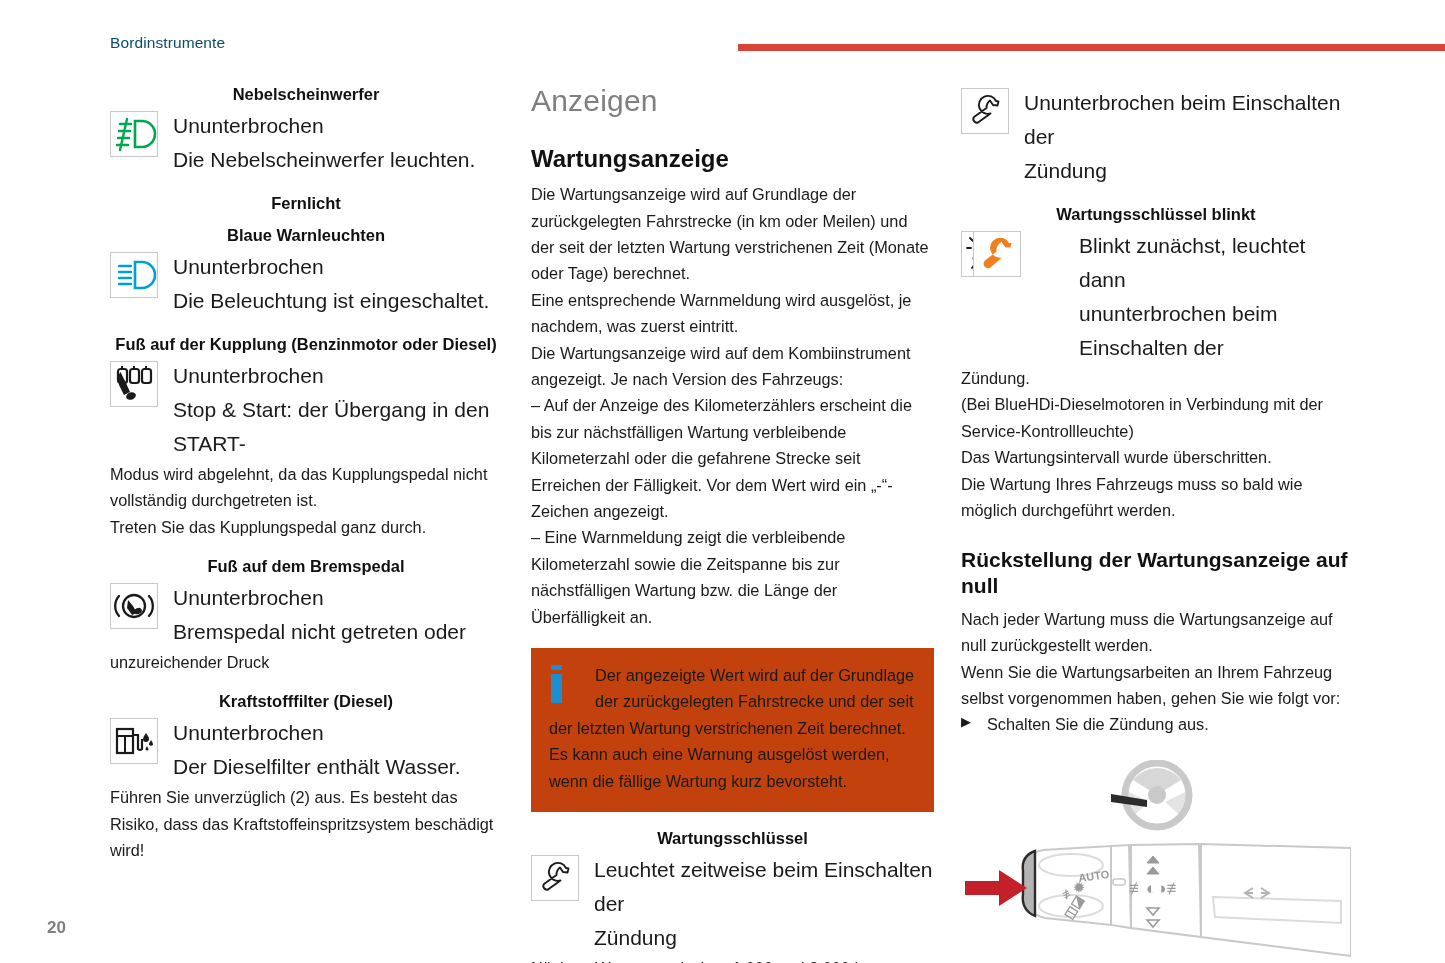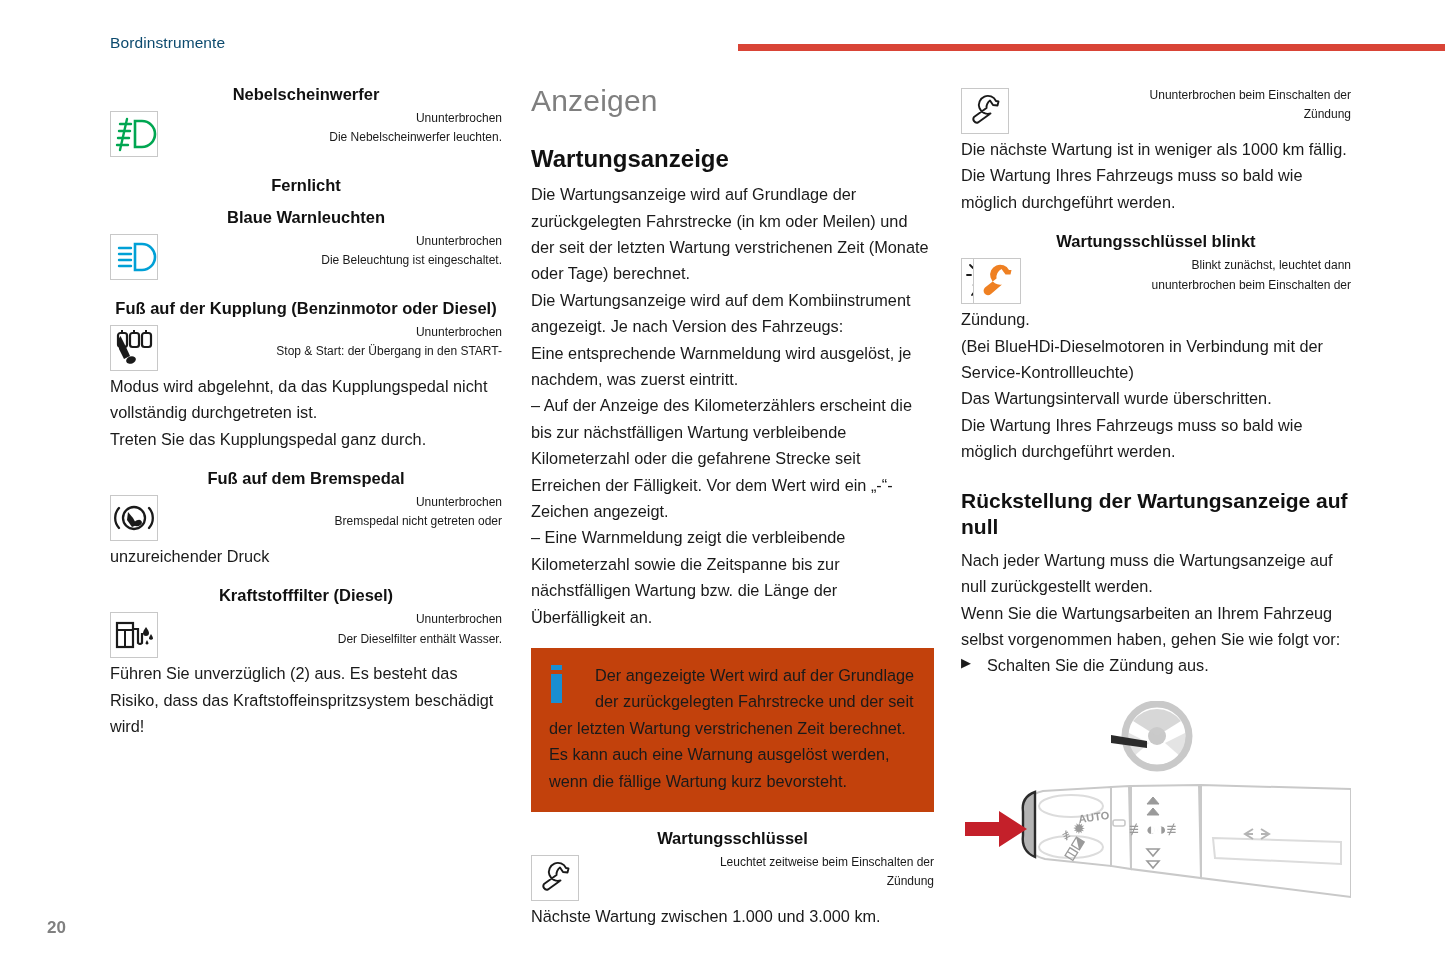--- a/index.html
+++ b/index.html
@@ -88,25 +88,24 @@
     position: relative;
     min-height: 50px;
     margin-top: 2px;
   }
   .icon-row .icon-box {
     position: absolute;
     left: 0;
     top: 2px;
   }
   .icon-row .row-text {
-    font-size: 12px;
+    font-size: 21px;
     line-height: 1.62;
     padding-left: 63px;
     min-height: 48px;
-    text-align: right;
   }
   .icon-row.double .row-text { padding-left: 118px; }
   .flow-text {
     font-size: 16.3px;
     line-height: 1.62;
     margin: 0;
   }
 
   .icon-box {
     width: 48px;
@@ -290,22 +289,22 @@
     </div>
   </div>
   <p class="flow-text">Führen Sie unverzüglich (2) aus. Es besteht das Risiko, dass das Kraftstoffeinspritzsystem beschädigt wird!</p>
 </div>
 
 <div class="col col-mid">
   <h1 class="h1">Anzeigen</h1>
   <h2 class="h2">Wartungsanzeige</h2>
 
   <p class="body">Die Wartungsanzeige wird auf Grundlage der zurückgelegten Fahrstrecke (in km oder Meilen) und der seit der letzten Wartung verstrichenen Zeit (Monate oder Tage) berechnet.</p>
+  <p class="body">Eine entsprechende Warnmeldung wird ausgelöst, je nachdem, was zuerst eintritt.</p>
   <p class="body">Die Wartungsanzeige wird auf dem Kombiinstrument angezeigt. Je nach Version des Fahrzeugs:</p>
-  <p class="body">Eine entsprechende Warnmeldung wird ausgelöst, je nachdem, was zuerst eintritt.</p>
   <p class="body">–  Auf der Anzeige des Kilometerzählers erscheint die bis zur nächstfälligen Wartung verbleibende Kilometerzahl oder die gefahrene Strecke seit Erreichen der Fälligkeit. Vor dem Wert wird ein „-“-Zeichen angezeigt.</p>
   <p class="body">–  Eine Warnmeldung zeigt die verbleibende Kilometerzahl sowie die Zeitspanne bis zur nächstfälligen Wartung bzw. die Länge der Überfälligkeit an.</p>
 
   <div class="info-box">
     <div class="info-icon">
       <div class="dot"></div>
       <div class="bar"></div>
     </div>
     <p class="info-text"><span class="indent1">Der angezeigte Wert wird auf der Grundlage der zurückgelegten Fahrstrecke und der seit</span> <span>der letzten Wartung verstrichenen Zeit berechnet. Es kann auch eine Warnung ausgelöst werden, wenn die fällige Wartung kurz bevorsteht.</span></p>
   </div>
@@ -331,21 +330,20 @@
     <span class="icon-box">
       <svg width="46" height="44" viewBox="0 0 46 44">
         <path d="M34 12 A9 9 0 1 0 28.5 24.5 L16 33.5 A3.6 3.6 0 0 1 12 28 L24.5 19 A9 9 0 0 1 28 11.5 L31 16 L35.5 16.5 L36.5 12.5 Z" fill="none" stroke="#1a1a1a" stroke-width="1.9" stroke-linejoin="round"></path>
       </svg>
     </span>
     <div class="row-text">
       <div>Ununterbrochen beim Einschalten der</div>
       <div>Zündung</div>
     </div>
   </div>
-  <p class="flow-text">Die nächste Wartung ist in weniger als 1000 km fällig. Die Wartung Ihres Fahrzeugs muss so bald wie möglich durchgeführt werden.</p>
 
   <div class="h3">Wartungsschlüssel blinkt</div>
   <div class="icon-row double">
     <span class="icon-box">
       <svg width="46" height="44" viewBox="0 0 46 44">
         <g transform="translate(2,1) scale(0.84)">
           <path d="M34 12 A9 9 0 1 0 28.5 24.5 L16 33.5 A3.6 3.6 0 0 1 12 28 L24.5 19 A9 9 0 0 1 28 11.5 L31 16 L35.5 16.5 L36.5 12.5 Z" fill="none" stroke="#1a1a1a" stroke-width="2.1" stroke-linejoin="round"></path>
         </g>
         <path d="M20 3 L21 7" stroke="#1a1a1a" stroke-width="1.8" stroke-linecap="round"></path>
         <path d="M29 5 L27.5 8.5" stroke="#1a1a1a" stroke-width="1.8" stroke-linecap="round"></path>

